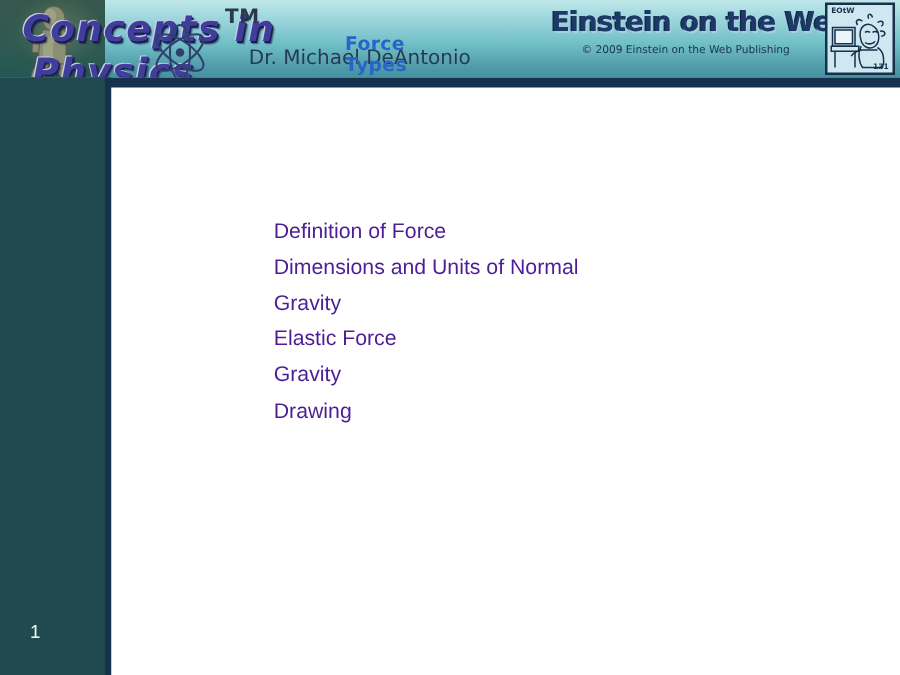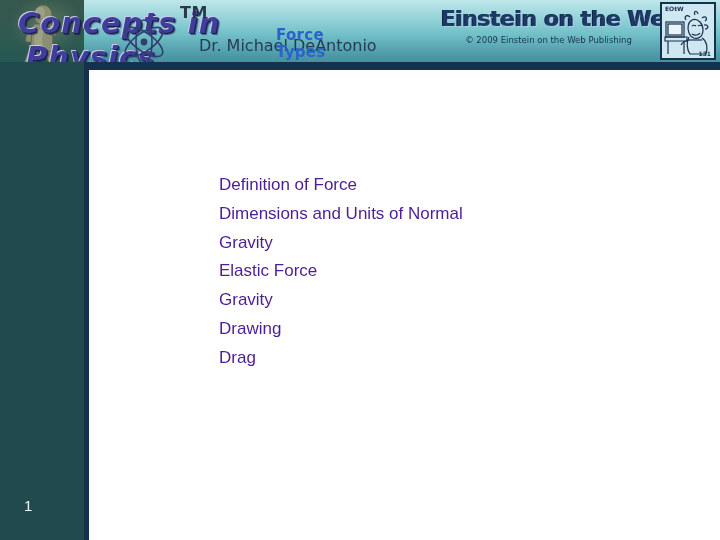--- a/index.html
+++ b/index.html
@@ -296,16 +296,15 @@
   <div class="sidebar-stripe"></div>
   <div class="page-number">1</div>
 
   <div class="content">
     <div class="topic">Definition of Force</div>
     <div class="topic">Dimensions and Units of Normal</div>
     <div class="topic">Gravity</div>
     <div class="topic">Elastic Force</div>
     <div class="topic">Gravity</div>
     <div class="topic">Drawing</div>
-    <div class="topic">Drag</div>
   </div>
 
 </div>
 
 </body></html>

